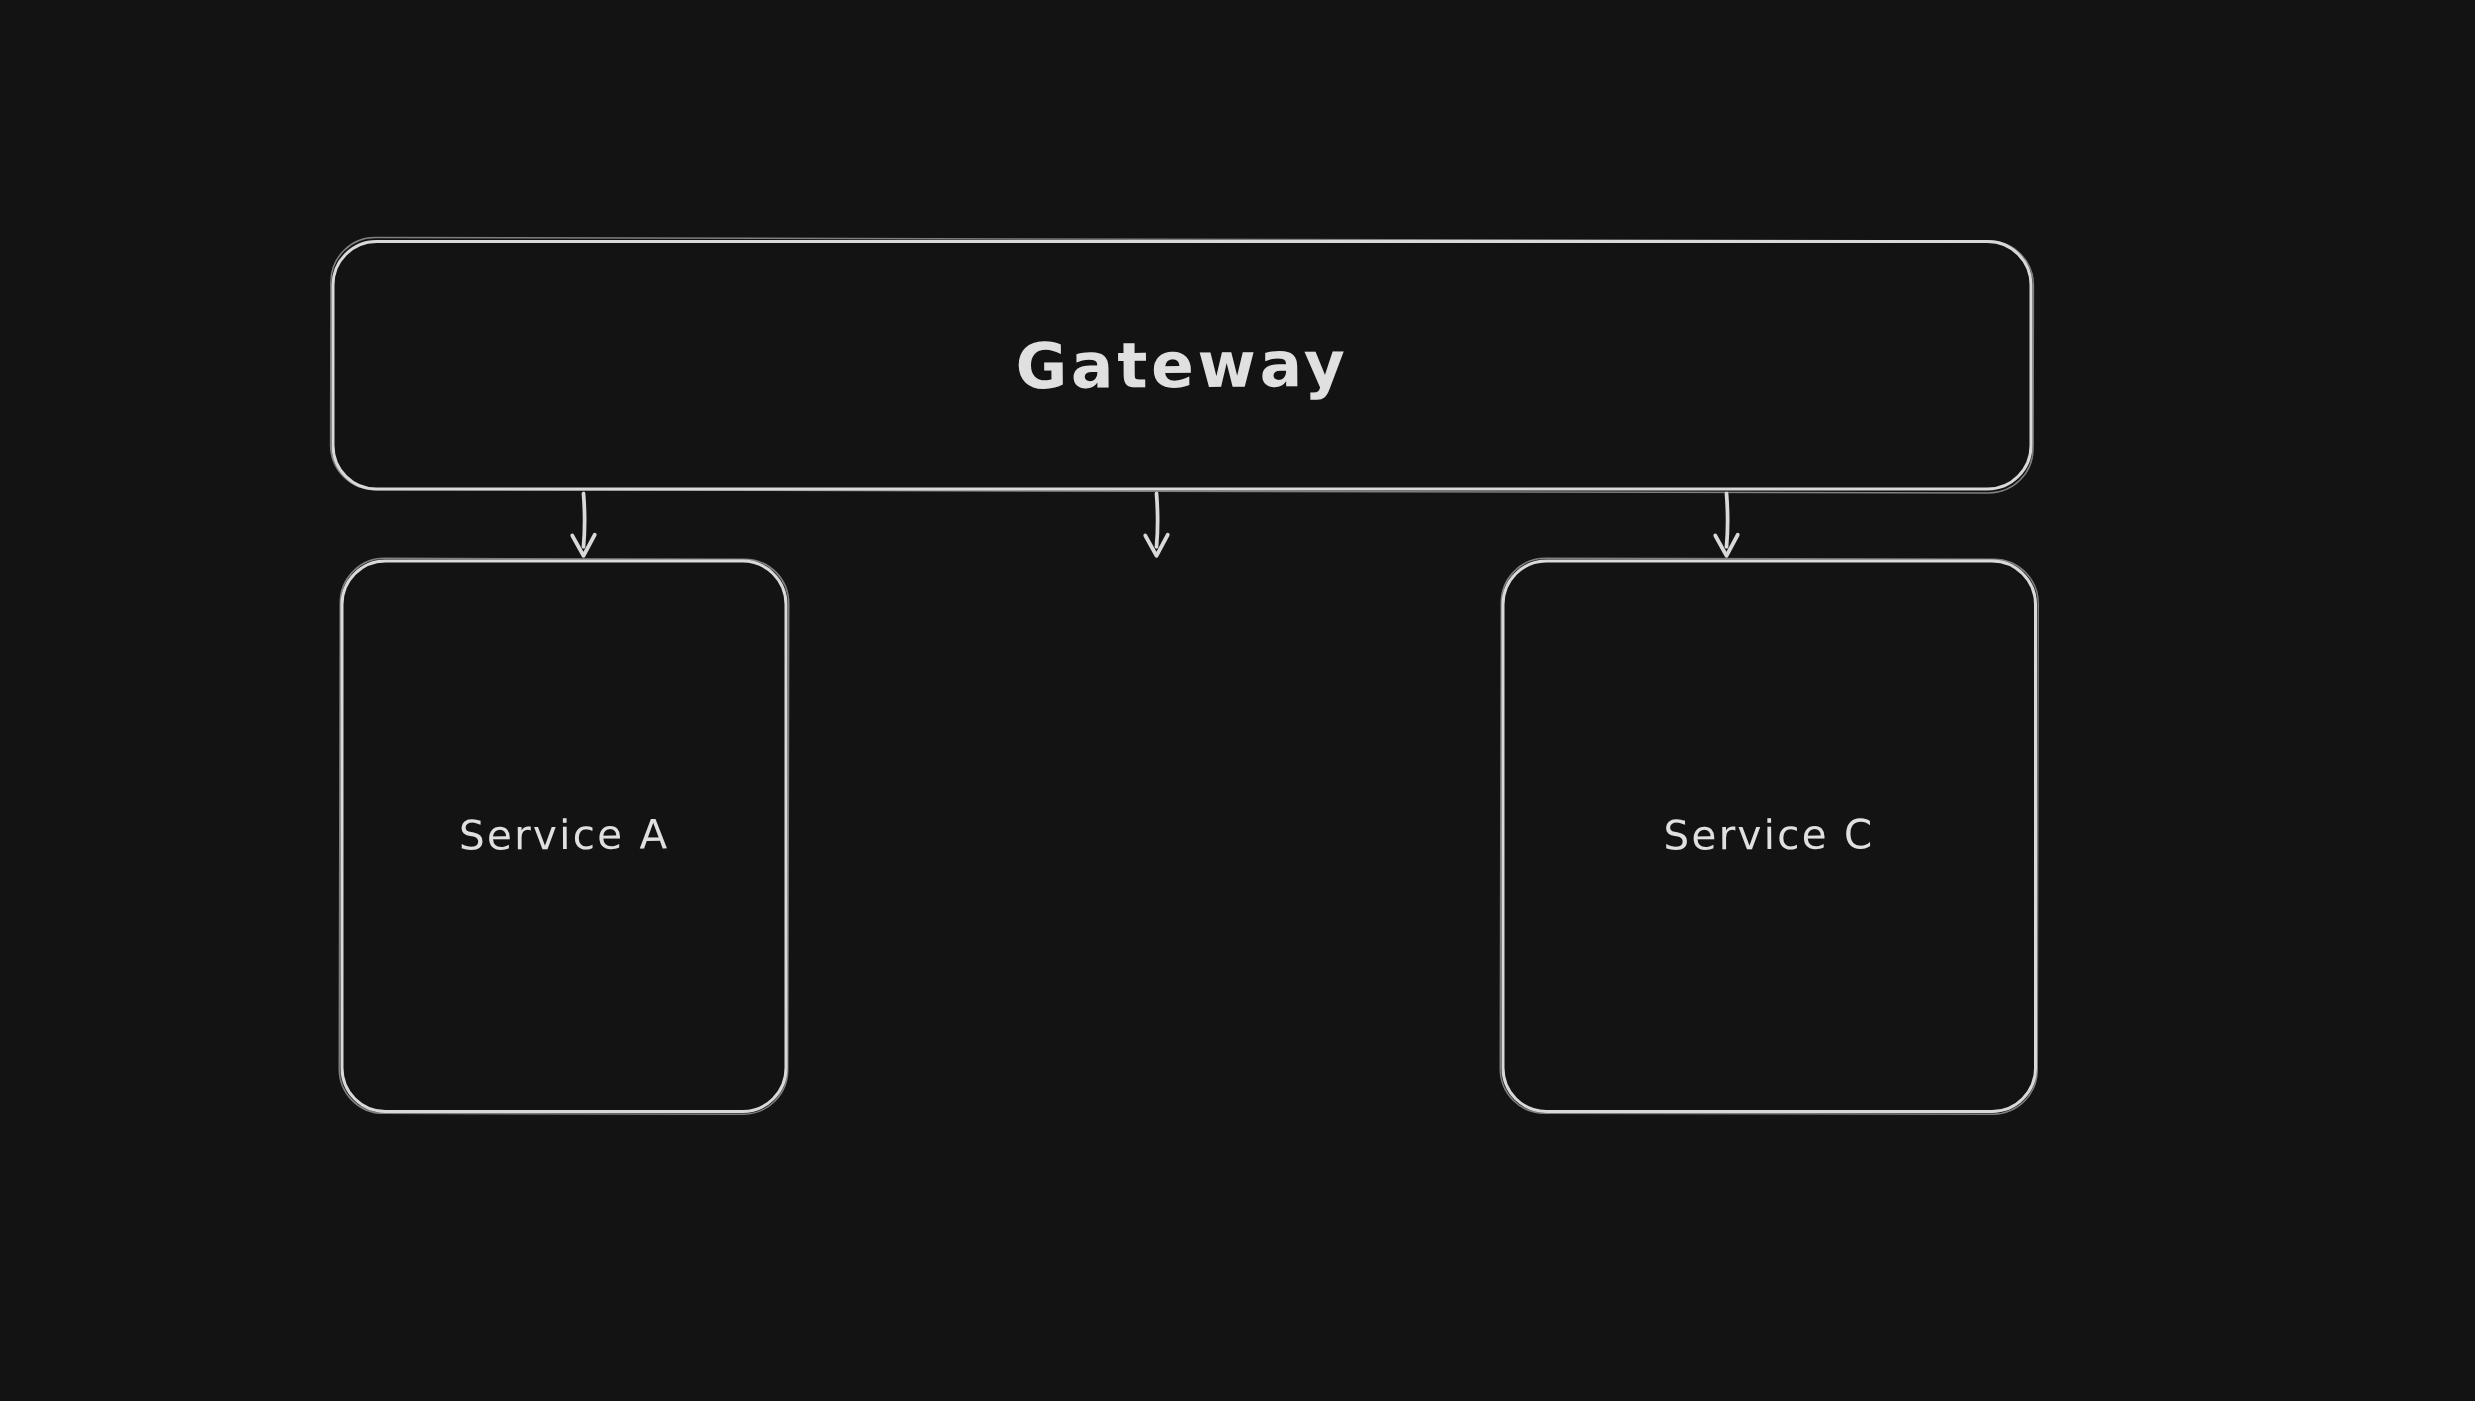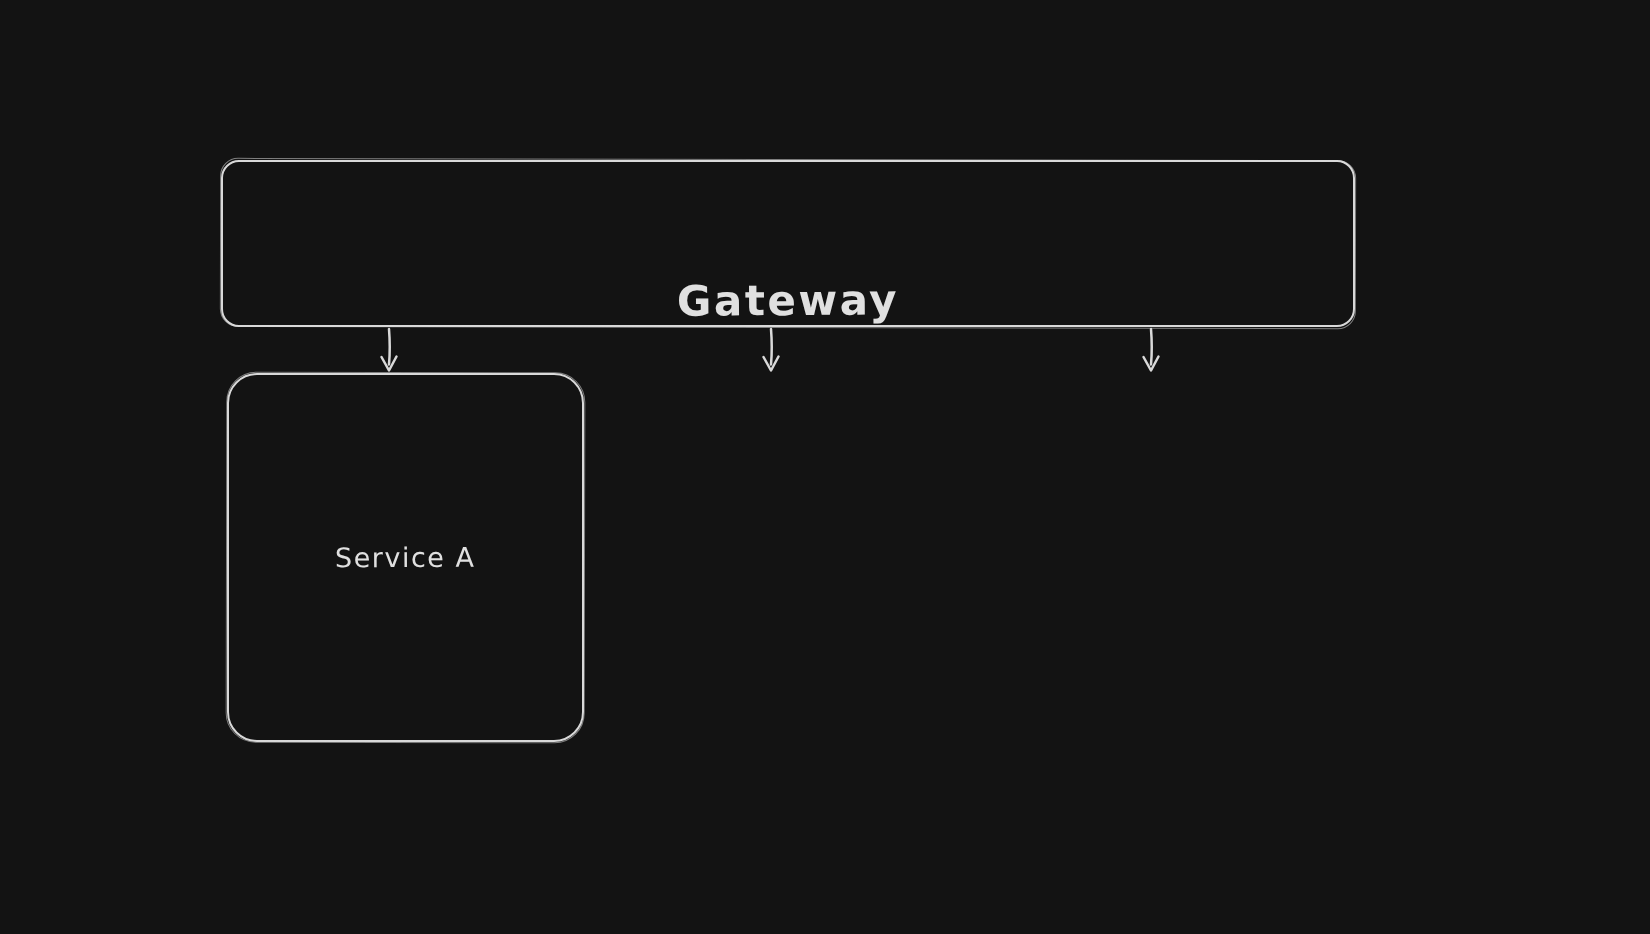--- a/index.html
+++ b/index.html
@@ -40,35 +40,34 @@
     border-radius: inherit;
     opacity: 0.55;
     transform: rotate(0.12deg);
     pointer-events: none;
   }
   .node-gateway {
     left: 221px;
     top: 160px;
     width: 1134px;
     height: 167px;
-    border-radius: 18px;
-    align-items: flex-end;
+    border-radius: 30px;
   }
   .node-gateway .node-label {
     font-size: 42px;
     font-weight: 700;
     letter-spacing: 2.5px;
     transform: rotate(-0.4deg);
   }
   .node-service {
     top: 373px;
     height: 369px;
     border-radius: 30px;
   }
-  .node-service-a { left: 227px;  width: 357px; }
+  .node-service-a { left: 227px;  width: 298px; }
   .node-service-b { left: 610px;  width: 361px; }
   .node-service-c { left: 1001px; width: 357px; }
   .node-service .node-label {
     font-size: 27px;
     font-weight: 500;
     letter-spacing: 1.5px;
     transform: rotate(-0.3deg);
   }
   .edges-overlay {
     position: absolute;
@@ -93,20 +92,23 @@
 
   <div class="node node-gateway">
     <span class="node-label">Gateway</span>
   </div>
 
   <div class="node node-service node-service-a">
     <span class="node-label">Service A</span>
   </div>
 
 
+  <div class="node node-service node-service-c">
+    <span class="node-label">Service C</span>
+  </div>
 
   <svg class="edges-overlay" viewBox="0 0 1650 934">
     <g>
       <path d="M 389 329 Q 390.5 348 389 364.5"></path>
       <path d="M 381.5 357 L 389 370.5 L 396.5 356.5"></path>
     </g>
     <g>
       <path d="M 771 329 Q 772.5 348 771 364.5"></path>
       <path d="M 763.5 357 L 771 370.5 L 778.5 356.5"></path>
     </g>

